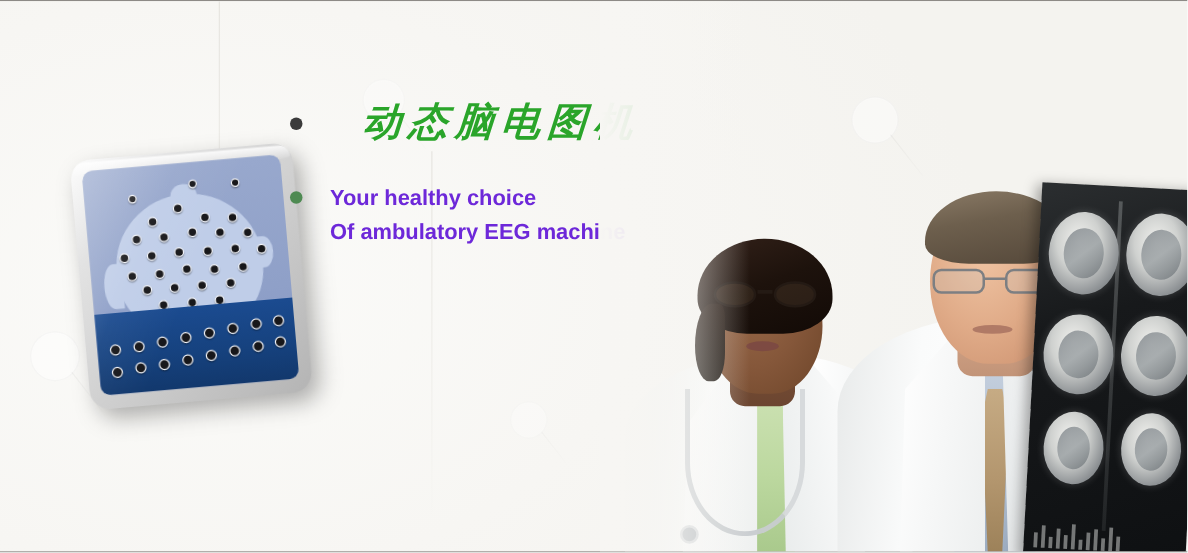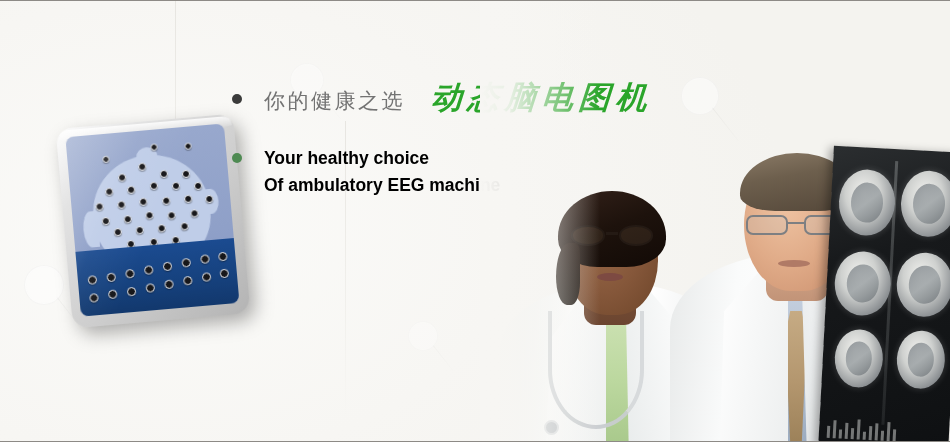--- a/index.html
+++ b/index.html
@@ -78,21 +78,21 @@
     white-space:nowrap;
     line-height:1.1;
     transform:skewX(-4deg);
   }
 
   .en-text { margin-left:22px; }
   .en-line {
     font-family:"Liberation Sans", sans-serif;
     font-size:17.5px;
     font-weight:bold;
-    color:#000000;
+    color:#6d28d9;
     line-height:27px;
     white-space:nowrap;
   }
 
   
   #device {
     position:absolute;
     left:64px; top:120px;
     width:178px; height:200px;
     transform:rotate(-5deg);
@@ -504,21 +504,20 @@
     </div>
 
     <div class="photo-fade"></div>
   </div>
 
   <div class="copy">
 
     <div class="line headline-row">
       <span class="bullet dark"></span>
       <span class="headline-text">
-        <span class="cn-sub">你的健康之选</span>
         <span class="cn-title">动态脑电图机</span>
       </span>
     </div>
 
     <div class="line">
       <span class="bullet green"></span>
       <span class="en-text">
         <div class="en-line">Your healthy choice</div>
         <div class="en-line">Of ambulatory EEG machine</div>
       </span>

